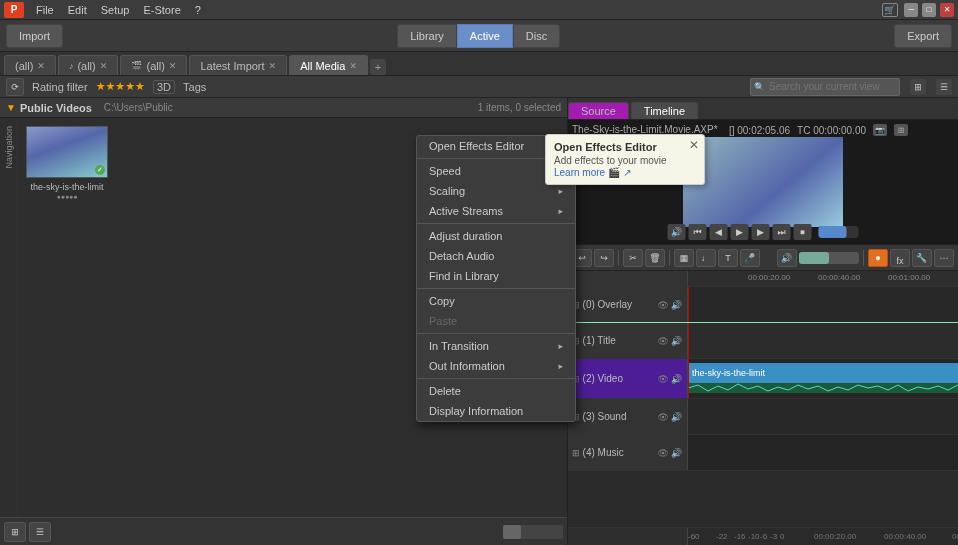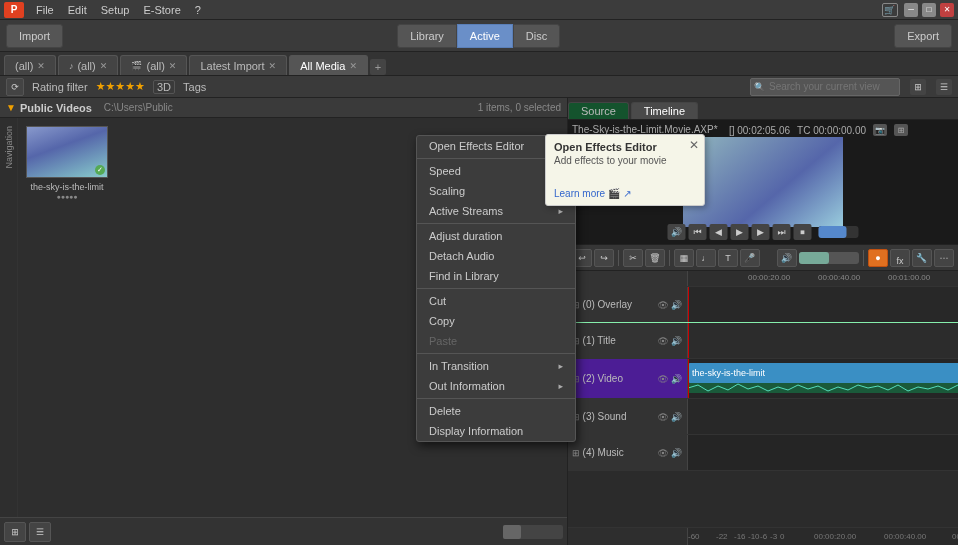--- a/index.html
+++ b/index.html
@@ -18,34 +18,34 @@
     
     .tab-bar { height: 24px; background: #333; display: flex; align-items: flex-end; padding: 0 4px; border-bottom: 1px solid #222; }
     .tab { height: 20px; padding: 2px 10px; background: #444; border: 1px solid #555; border-bottom: none; border-radius: 3px 3px 0 0; color: #bbb; font-size: 11px; cursor: pointer; display: flex; align-items: center; gap: 4px; margin-right: 2px; }
     .tab.active { background: #555; color: #fff; }
     .tab-close { font-size: 9px; color: #999; }
     .tab-add { width: 16px; height: 16px; background: #444; border-radius: 2px; display: flex; align-items: center; justify-content: center; color: #999; cursor: pointer; }
 
     
     .filter-bar { height: 22px; background: #3a3a3a; display: flex; align-items: center; padding: 0 6px; gap: 8px; border-bottom: 1px solid #222; }
     .search-box { height: 18px; background: #555; border: 1px solid #666; border-radius: 2px; padding: 0 4px; color: #ccc; font-size: 10px; width: 150px; }
-    .panel-tab { padding: 2px 12px; background: #14532d; border: 1px solid #444; border-bottom: none; border-radius: 3px 3px 0 0; color: #bbb; font-size: 11px; cursor: pointer; margin-right: 2px; }
+    .panel-tab { padding: 2px 12px; background: #a21caf; border: 1px solid #444; border-bottom: none; border-radius: 3px 3px 0 0; color: #bbb; font-size: 11px; cursor: pointer; margin-right: 2px; }
     .panel-tab.active { background: #4a4a4a; color: #fff; }
 
     
     .context-menu { position: absolute; background: #3c3c3c; border: 1px solid #555; border-radius: 3px; z-index: 100; min-width: 160px; box-shadow: 2px 4px 10px rgba(0,0,0,0.6); }
     .context-menu-item { padding: 4px 12px; color: #ccc; font-size: 11px; cursor: pointer; display: flex; justify-content: space-between; align-items: center; }
     .context-menu-item.disabled { color: #666; cursor: default; }
     .context-menu-sep { height: 1px; background: #555; margin: 2px 0; }
     .submenu-arrow { font-size: 9px; color: #aaa; }
 
     
     .tooltip-popup { position: absolute; background: #f5f5e8; border: 1px solid #ccc; border-radius: 3px; padding: 6px 8px; z-index: 200; width: 160px; box-shadow: 2px 2px 6px rgba(0,0,0,0.3); }
     .tooltip-popup-title { font-size: 11px; font-weight: bold; color: #333; margin-bottom: 2px; }
-    .tooltip-popup-text { font-size: 10px; color: #555; margin-bottom: 21px; }
+    .tooltip-popup-text { font-size: 10px; color: #555; margin-bottom: 0; }
     .tooltip-link { font-size: 10px; color: #3366cc; cursor: pointer; }
     .tooltip-close { position: absolute; top: 3px; right: 5px; cursor: pointer; font-size: 12px; color: #666; }
   </style>
 </head>
 <body>
 
 <div style="width:958px;height:545px;overflow:hidden;position:relative;display:flex;flex-direction:column;">
 
   <div class="menu-bar">
     <div style="width:20px;height:16px;background:#e04020;border-radius:2px;display:flex;align-items:center;justify-content:center;color:#fff;font-size:10px;font-weight:bold;margin-right:4px;">P</div>
@@ -389,23 +389,20 @@
         <span>Adjust duration</span>
       </div>
       <div class="context-menu-item">
         <span>Detach Audio</span>
       </div>
       <div class="context-menu-item">
         <span>Find in Library</span>
       </div>
       <div class="context-menu-sep"></div>
       <div class="context-menu-item">
-        <span>Cut</span>
-      </div>
-      <div class="context-menu-item">
         <span>Copy</span>
       </div>
       <div class="context-menu-item disabled">
         <span>Paste</span>
       </div>
       <div class="context-menu-sep"></div>
       <div class="context-menu-item">
         <span>In Transition</span>
         <span class="submenu-arrow">▸</span>
       </div>

